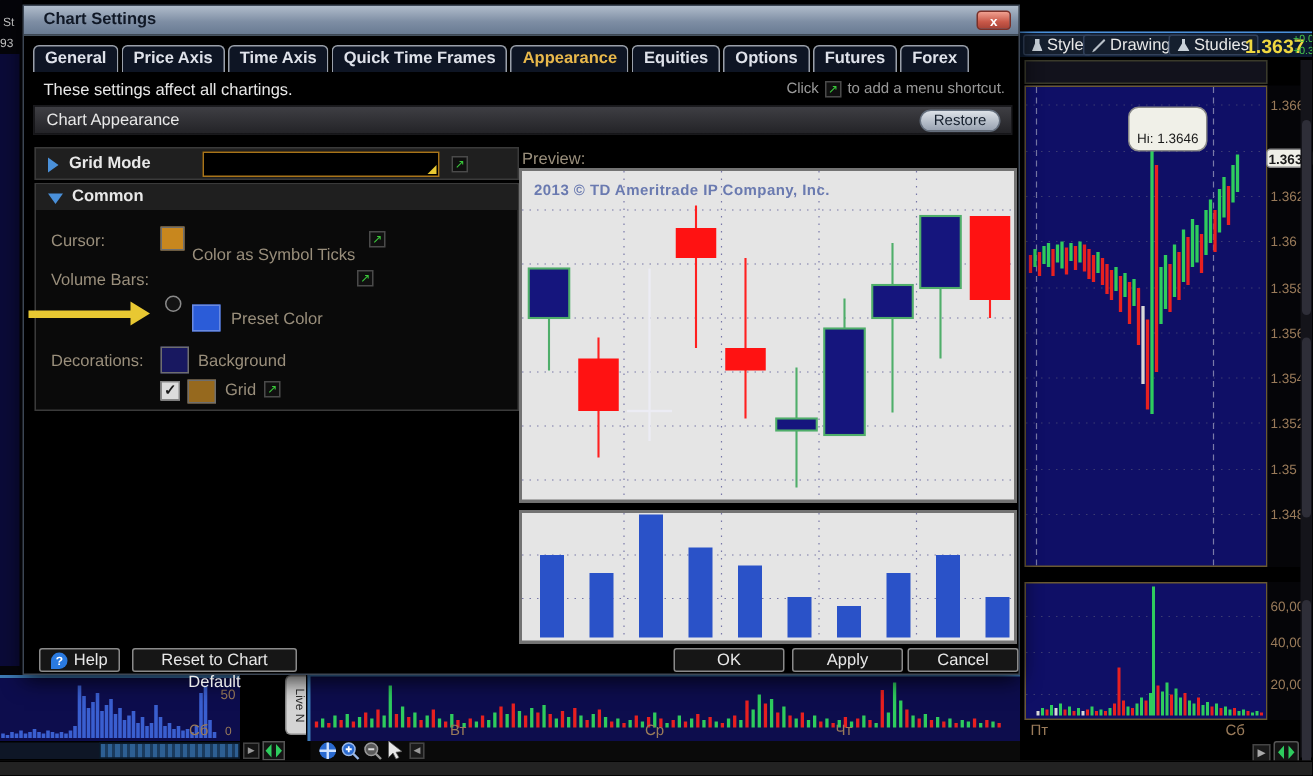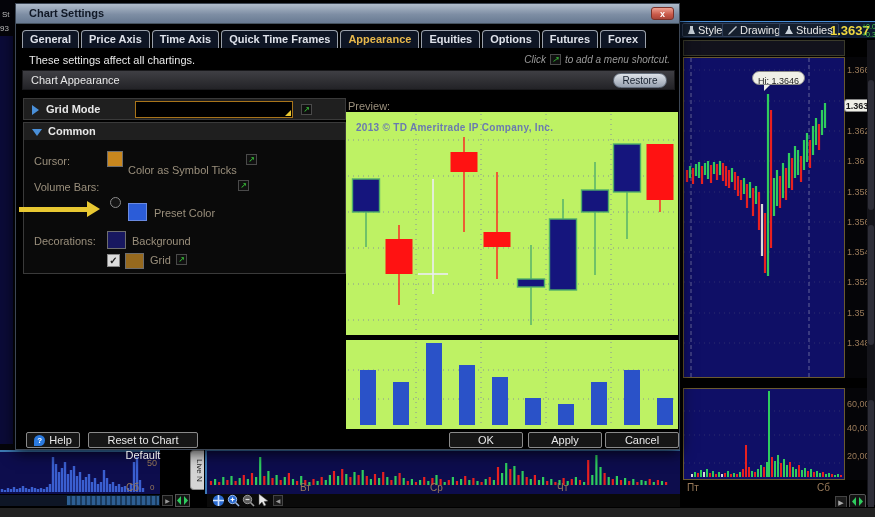--- a/index.html
+++ b/index.html
@@ -55,21 +55,21 @@
   .mini-icon { width:11px; height:11px; background:#101010; border:1px solid #4a4a4a;
     color:#3ac83a; font-size:8px; line-height:10px; text-align:center; display:inline-block; }
   .radio { width:11px; height:11px; border-radius:50%; border:1px solid #8a8a8a; background:#141414; position:relative; }
   .radio.sel::after { content:""; position:absolute; left:2px; top:2px; width:5px; height:5px;
     border-radius:50%; background:#d4a017; }
   .btn-dark { background:#161616; border:1px solid #8a8a8a; color:#e8e8e8; font-size:11px;
     text-align:center; border-radius:2px; height:16px; line-height:15px; }
   #yarrow-shaft { left:3px; top:203px; width:69px; height:5px; background:#e8c832; }
   #yarrow-head { left:71px; top:197px; width:0; height:0; border-left:13px solid #e8c832;
     border-top:8px solid transparent; border-bottom:8px solid transparent; }
-  .prevbox { background:#bef264; border:2px solid #bef264; }
+  .prevbox { background:#e5e5e5; border:2px solid #737373; }
   .watermark { color:#6a7ab0; font-size:10px; font-weight:bold; letter-spacing:.3px; }
 
   svg { display:block; }
   .vtab { background:#d4d4d4; border:1px solid #8a8a8a; border-right:none; border-radius:4px 0 0 4px;
     color:#2a2a2a; font-size:8px; writing-mode:vertical-rl; text-align:center; }
 </style>
 </head>
 <body>
 
 <div id="stage">
@@ -167,21 +167,21 @@
         <line x1="117" y1="98" x2="117" y2="124" stroke="#e82020" stroke-width="2.2"></line>
         <line x1="120" y1="82" x2="120" y2="112" stroke="#2ecc5e" stroke-width="2.2"></line>
         <line x1="123" y1="75" x2="123" y2="104" stroke="#2ecc5e" stroke-width="2.2"></line>
         <line x1="126" y1="82" x2="126" y2="110" stroke="#e82020" stroke-width="2.2"></line>
         <line x1="129" y1="68" x2="129" y2="97" stroke="#2ecc5e" stroke-width="2.2"></line>
         <line x1="132" y1="60" x2="132" y2="87" stroke="#2ecc5e" stroke-width="2.2"></line>
         <line x1="135" y1="66" x2="135" y2="92" stroke="#e82020" stroke-width="2.2"></line>
         <line x1="138" y1="52" x2="138" y2="77" stroke="#2ecc5e" stroke-width="2.2"></line>
         <line x1="141" y1="45" x2="141" y2="70" stroke="#2ecc5e" stroke-width="2.2"></line>
       </svg>
-    <div class="abs badge" style="left:68px;top:13px;padding:3px 5px;height:14px;line-height:13px;font-size:9px;border-radius:7px;font-weight:normal;">Hi: 1.3646</div>
+    <div class="abs badge" style="left:68px;top:13px;padding:14px 5px;height:14px;line-height:13px;font-size:9px;border-radius:7px;font-weight:normal;">Hi: 1.3646</div>
     <div class="abs" style="left:80px;top:27px;width:0;height:0;border-top:6px solid #f0f0e8;border-right:6px solid transparent;"></div>
   </div>
 
   <div class="abs" id="priceAxis" style="left:845px;top:57px;width:22px;height:321px;background:#050508;">
       <div class="axis-lab" style="top: 8px;">1.366</div>
       <div class="axis-lab" style="top: 69px;">1.362</div>
       <div class="axis-lab" style="top: 99px;">1.36</div>
       <div class="axis-lab" style="top: 130px;">1.358</div>
       <div class="axis-lab" style="top: 160px;">1.356</div>
       <div class="axis-lab" style="top: 190px;">1.354</div>
@@ -494,21 +494,21 @@
 
   <div class="abs" id="dialog">
     <div class="abs" id="titlebar">
       <div class="t">Chart Settings</div>
       <div id="closebtn">x</div>
     </div>
 
     <div class="abs" id="dialogTabs" style="left:6px;top:25px;white-space:nowrap;"><span class="tab">General</span><span class="tab">Price Axis</span><span class="tab">Time Axis</span><span class="tab">Quick Time Frames</span><span class="tab active">Appearance</span><span class="tab">Equities</span><span class="tab">Options</span><span class="tab">Futures</span><span class="tab">Forex</span></div>
 
     <div class="abs wtext" style="left:13px;top:50px;">These settings affect all chartings.</div>
-    <div class="abs" style="right:9px;top:50px;font-size:10px;color:#9a9a9a;display:flex;align-items:center;gap:4px;font-style:italic;">
+    <div class="abs" style="right:9px;top:50px;font-size:10px;color:#9a9a9a;display:flex;align-items:center;gap:4px;">
       <span>Click</span>
       <span class="mini-icon">↗</span>
       <span>to add a menu shortcut.</span>
     </div>
 
     <div class="abs" id="sectionbar">
       <div class="abs wtext" style="left:8px;top:3px;">Chart Appearance</div>
       <div id="restorebtn">Restore</div>
     </div>
 

